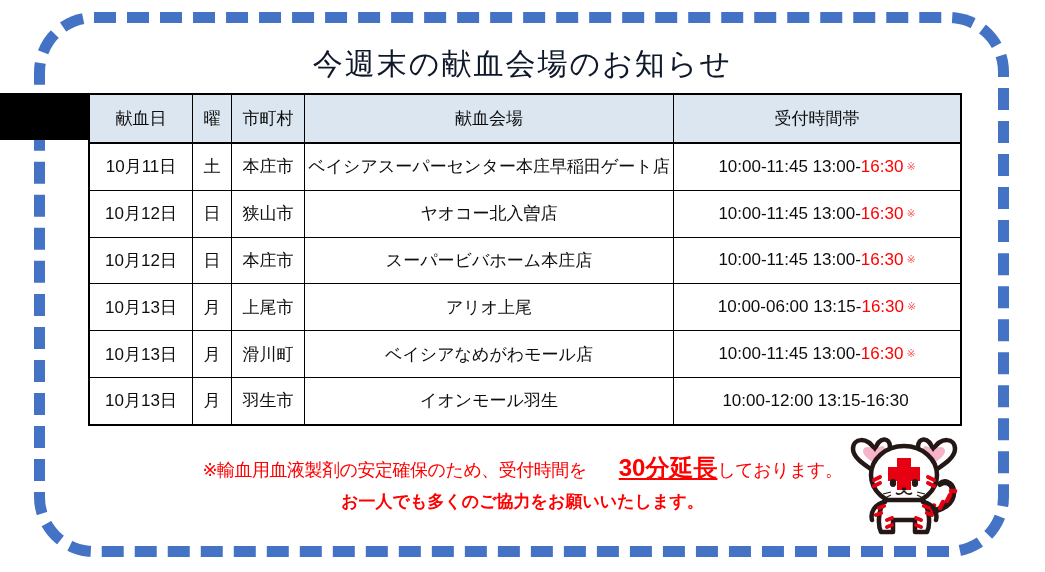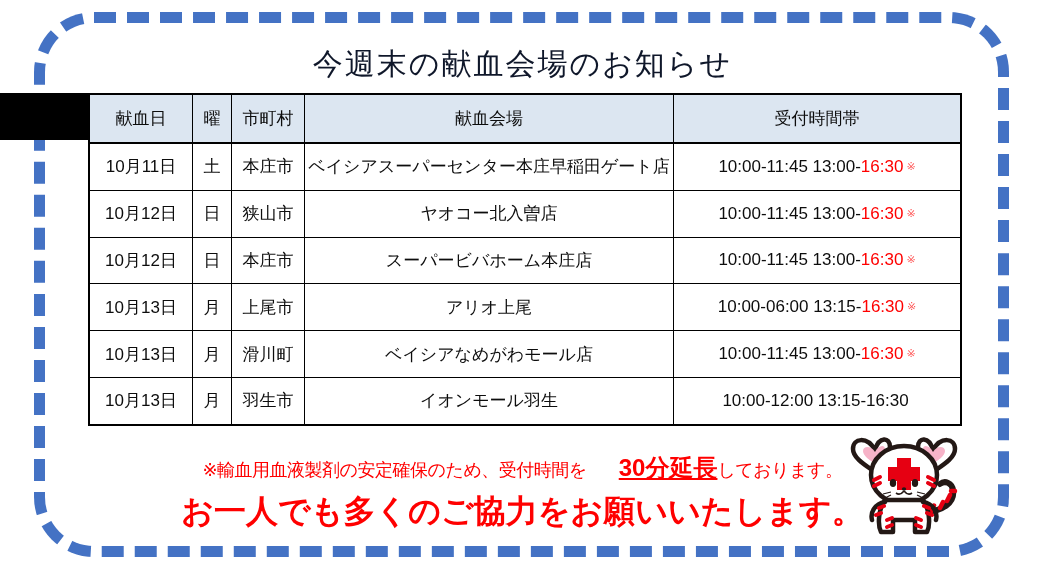--- a/index.html
+++ b/index.html
@@ -110,21 +110,21 @@
     white-space:nowrap;
   }
   #note-line-1 .emph{
     font-size:24px;
     font-weight:bold;
     text-decoration:underline;
     letter-spacing:0px;
     margin-left:32px;
   }
   #note-line-2{
-    font-size:32px;
+    font-size:17px;
     font-weight:bold;
     margin-top:6px;
     letter-spacing:0px;
     white-space:nowrap;
   }
 
   
   #mascot{
     position:absolute;
     left:845px;top:420px;

